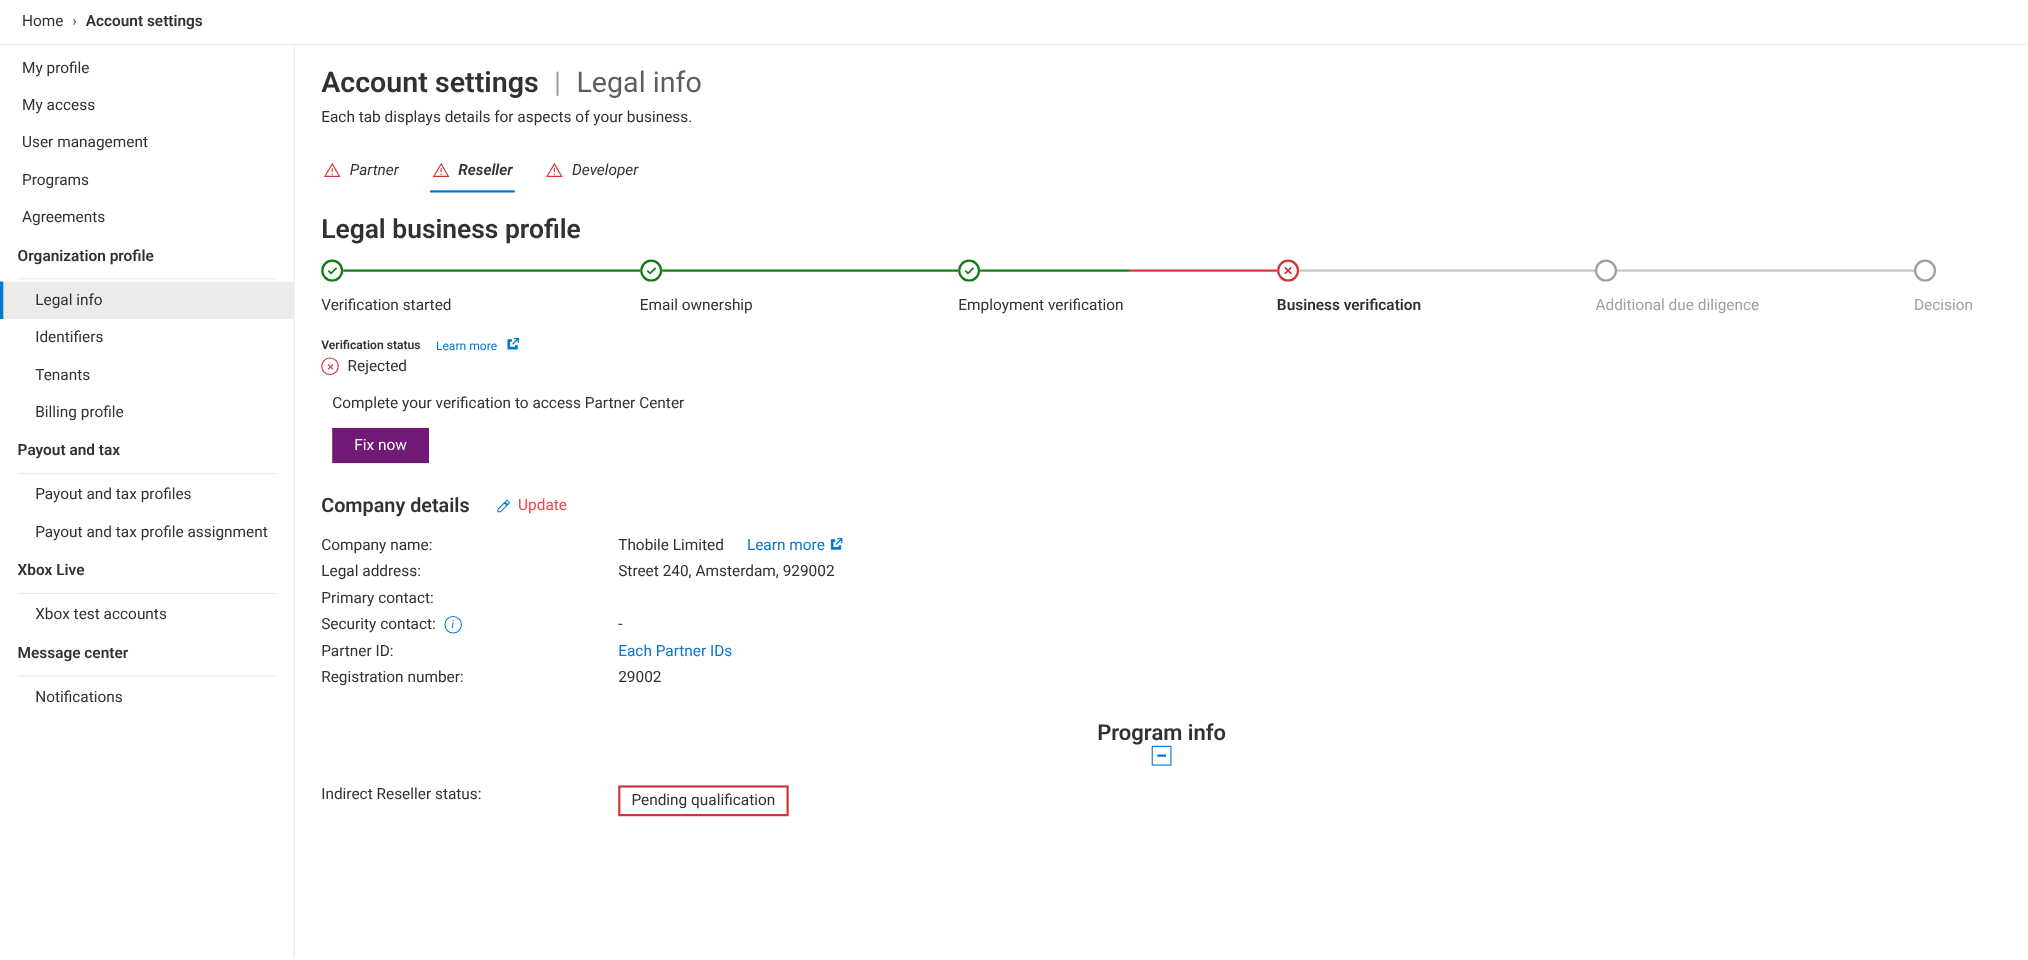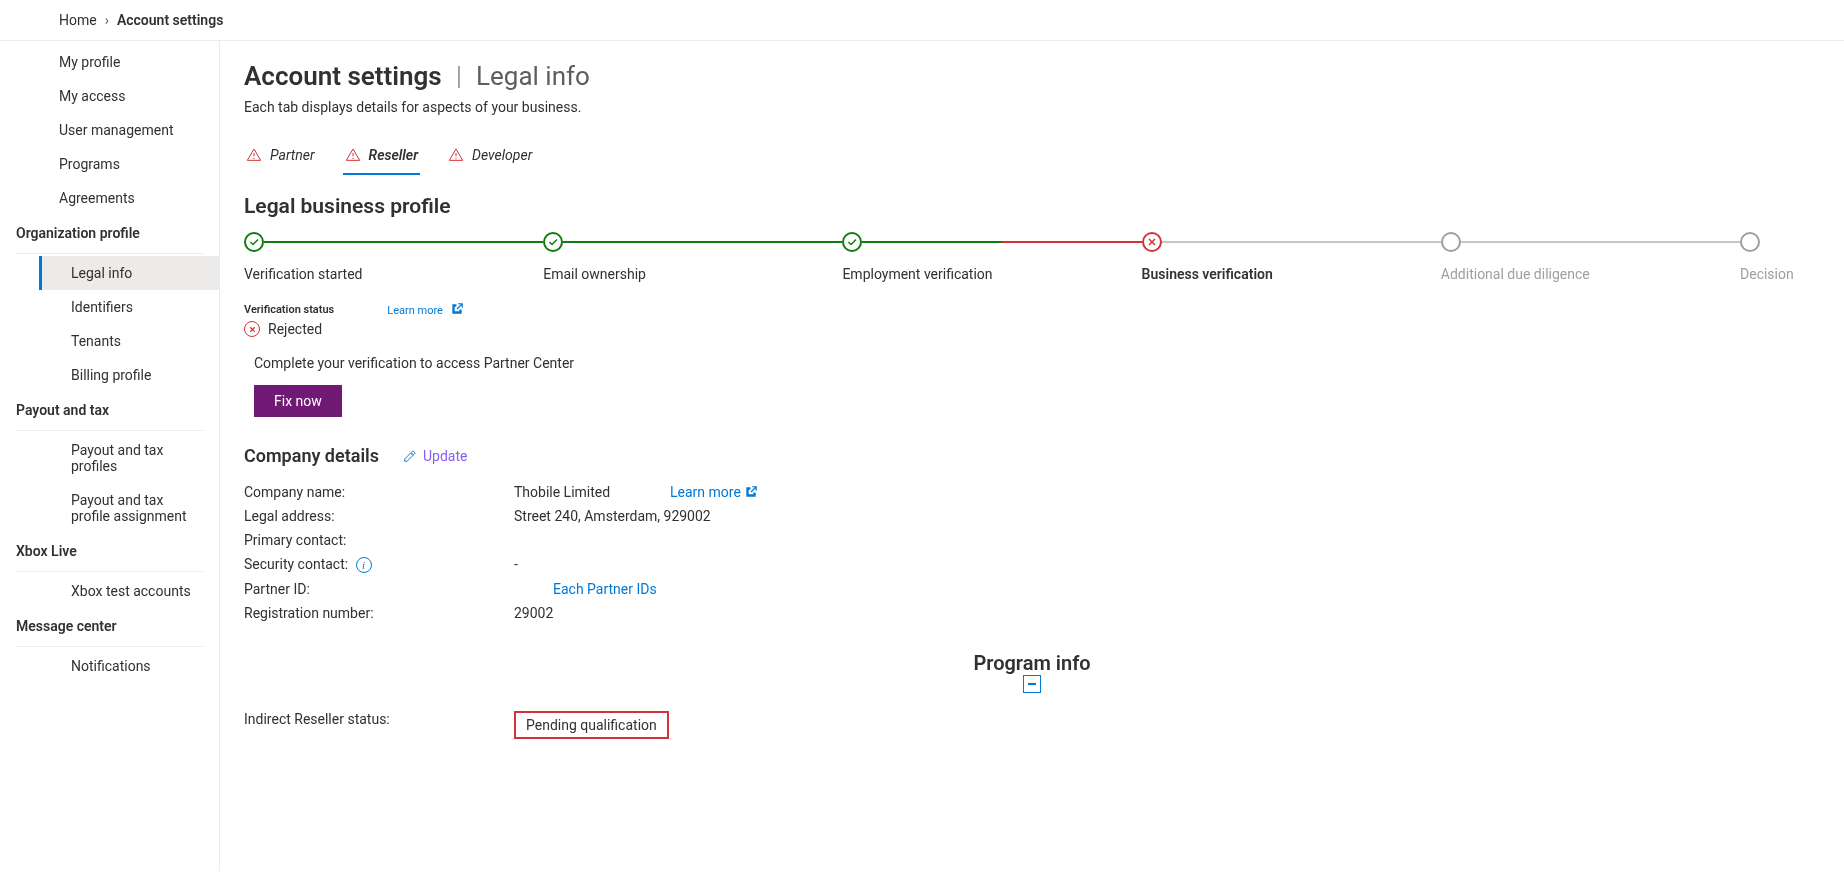--- a/index.html
+++ b/index.html
@@ -1,28 +1,28 @@
 <!DOCTYPE html>
 <html><head>
 <meta charset="utf-8">
 <style>
   * { box-sizing: border-box; margin: 0; padding: 0; }
   body { font-family: "Segoe UI", -apple-system, BlinkMacSystemFont, Roboto, "Helvetica Neue", sans-serif; color: #323130; font-size: 14px; background: #fff; }
-  a { text-decoration: none; margin-left: 39px; }
+  a { text-decoration: none; }
 
   
   .breadcrumb { display:flex; align-items:center; gap:8px; padding: 12px 20px; border-bottom:1px solid #edebe9; font-size:14px; }
   .breadcrumb .crumb { color:#323130; }
   .breadcrumb .crumb.current { font-weight:600; }
   .breadcrumb .chev { color:#605e5c; }
 
   .layout { display:flex; }
 
   
-  .sidebar { width:220px; border-right:1px solid #edebe9; padding-top:4px; padding-bottom:40px; min-height:830px; }
+  .sidebar { width:268px; border-right:1px solid #edebe9; padding-top:4px; padding-bottom:40px; min-height:830px; }
   .side-item { display:block; padding:9px 20px; color:#323130; cursor:pointer; font-size:14px; }
   .side-header { display:block; padding:10px 16px 8px 16px; font-weight:600; font-size:14px; color:#323130; }
   .side-sub { padding-left:32px; }
   .side-hr { border:none; border-top:1px solid #edebe9; margin:4px 16px 2px 16px; }
   .side-item.active { background:#edebe9; border-left:3px solid #0078d4; padding-left:29px; }
 
   
   .main { flex:1; padding: 20px 24px 40px 24px; position:relative; }
   .page-title { display:flex; align-items:baseline; gap:14px; font-size:26px; font-weight:600; margin-bottom:8px; }
   .page-title .sep { color:#a19f9d; font-weight:400; }
@@ -31,21 +31,21 @@
 
   
   .tabs { display:flex; gap:26px; border-bottom:1px solid transparent; margin-bottom:18px; }
   .tab { display:flex; align-items:center; gap:8px; padding:8px 2px 12px 2px; cursor:pointer; color:#323130; position:relative;font-style:italic; }
   .tab.active { font-weight:600; }
   .tab.active::after { content:""; position:absolute; left:0; right:0; bottom:0; height:2px; background:#0078d4; }
   .warn-icon { width:16px; height:16px; }
   .warn-tri { fill:none; stroke:#d13438; stroke-width:1.5; }
 
   
-  h2.section { font-size:21px; font-weight:600; margin:6px 0 14px 0; }
+  h2.section { font-size:24px; font-weight:600; margin:6px 0 14px 0; }
 
   
   .stepper { display:flex; align-items:flex-start; margin-bottom:20px; }
   .step { flex:1; position:relative; }
   .step:last-child { flex:0 0 auto; min-width:80px; }
   .circle { width:20px; height:20px; border-radius:50%; border:2px solid; display:flex; align-items:center; justify-content:center; background:#fff; position:relative; z-index:2; }
   .circle.done { border-color:#107c10; color:#107c10; }
   .circle.err  { border-color:#d13438; color:#d13438; }
   .circle.pend { border-color:#a19f9d; color:#a19f9d; }
   .circle svg { width:12px; height:12px; }
@@ -62,21 +62,21 @@
   .link { color:#0078d4; cursor:pointer; }
   .link .ext-icon { margin-left:4px; }
   .rejected-row { display:flex; align-items:center; gap:8px; margin-top:4px; }
 
   .fix-block { margin:18px 0 28px 10px; }
   .fix-text { margin-bottom:14px; }
   .btn-primary { background:#701a75; color:#fff; border:none; padding:8px 20px; font-size:14px; cursor:pointer; font-family:inherit; }
 
   
   .cd-head { display:flex; align-items:center; gap:24px; font-size:18px; font-weight:600; margin-bottom:14px; }
-  .cd-update { display:flex; align-items:center; gap:6px; font-weight:400; font-size:14px; color:#8b5cf6; cursor:pointer;text-align:right; }
+  .cd-update { display:flex; align-items:center; gap:6px; font-weight:400; font-size:14px; color:#ef4444; cursor:pointer;text-align:right; }
   .cd-update svg { color:#0078d4; }
   .kv { display:flex; padding:4px 0; font-size:14px; }
   .kv .k { width:270px; color:#323130; }
   .kv .v { color:#323130; }
   .info-icon { display:inline-flex; width:16px; height:16px; border:1.2px solid #0078d4; border-radius:50%; align-items:center; justify-content:center; color:#0078d4; font-size:11px; font-style:italic; font-family:Georgia,serif; margin-left:4px; vertical-align:middle; }
 
   
   .prog-head { display:flex; align-items:center; justify-content:space-between; margin-top:26px; margin-bottom:14px;flex-direction:column; }
   .prog-head h2 { font-size:20px; font-weight:600; }
   .collapse-btn { width:18px; height:18px; border:1.5px solid #0078d4; display:flex; align-items:center; justify-content:center; color:#0078d4; cursor:pointer; font-weight:700; }

